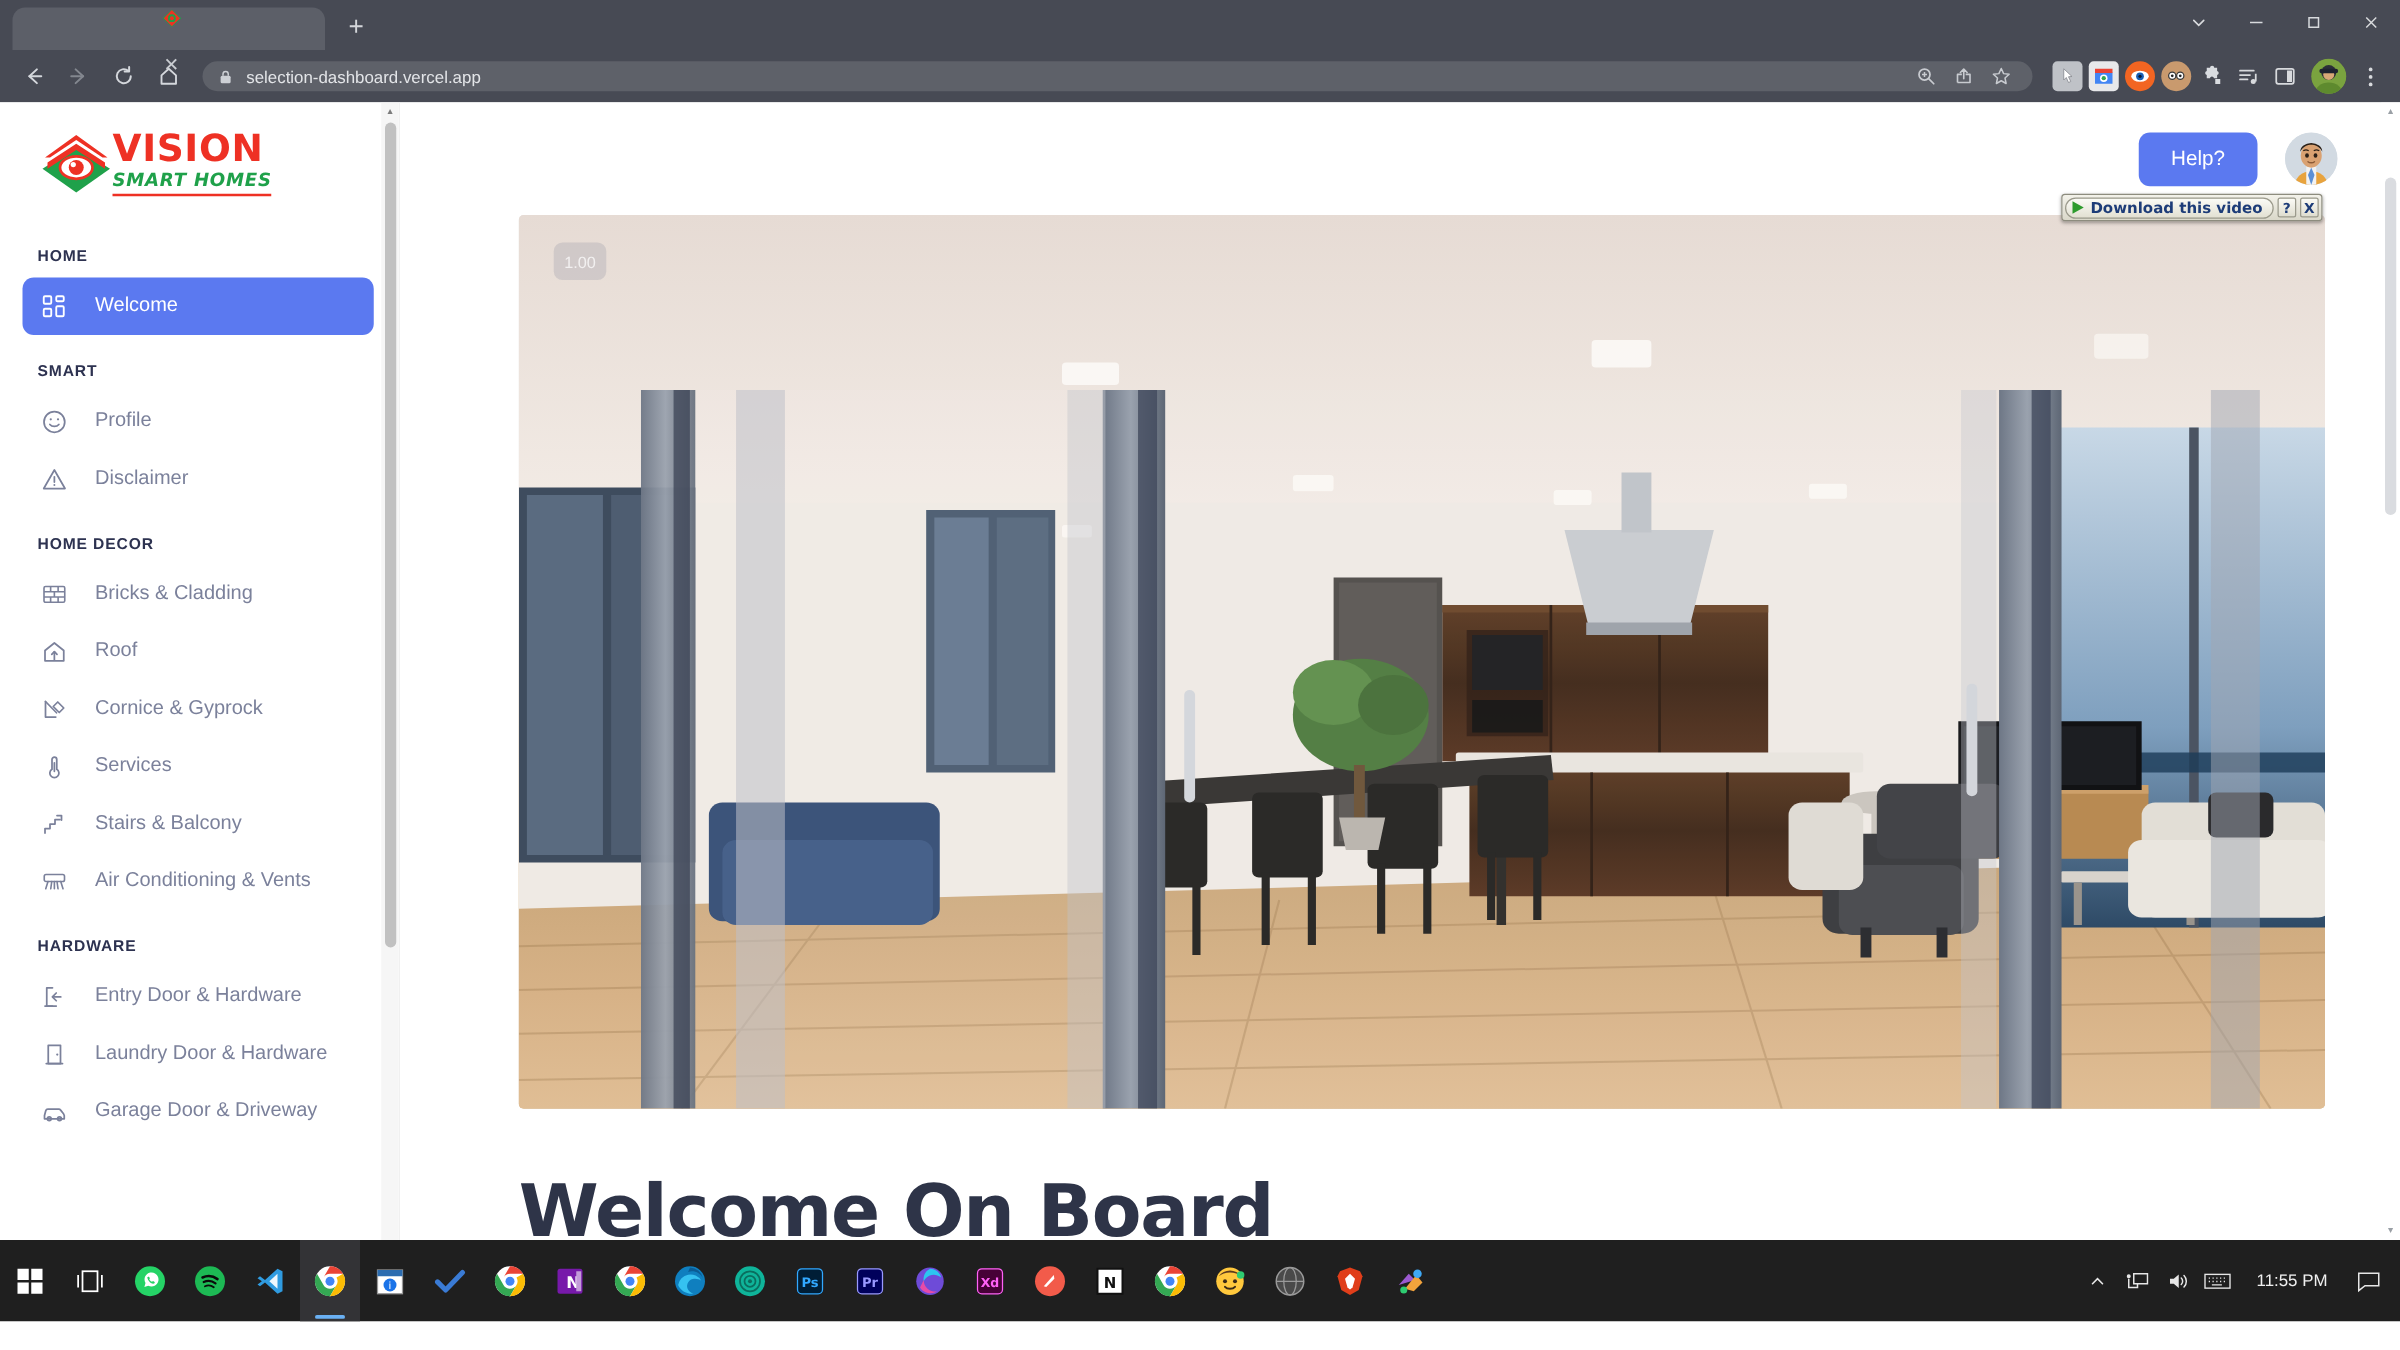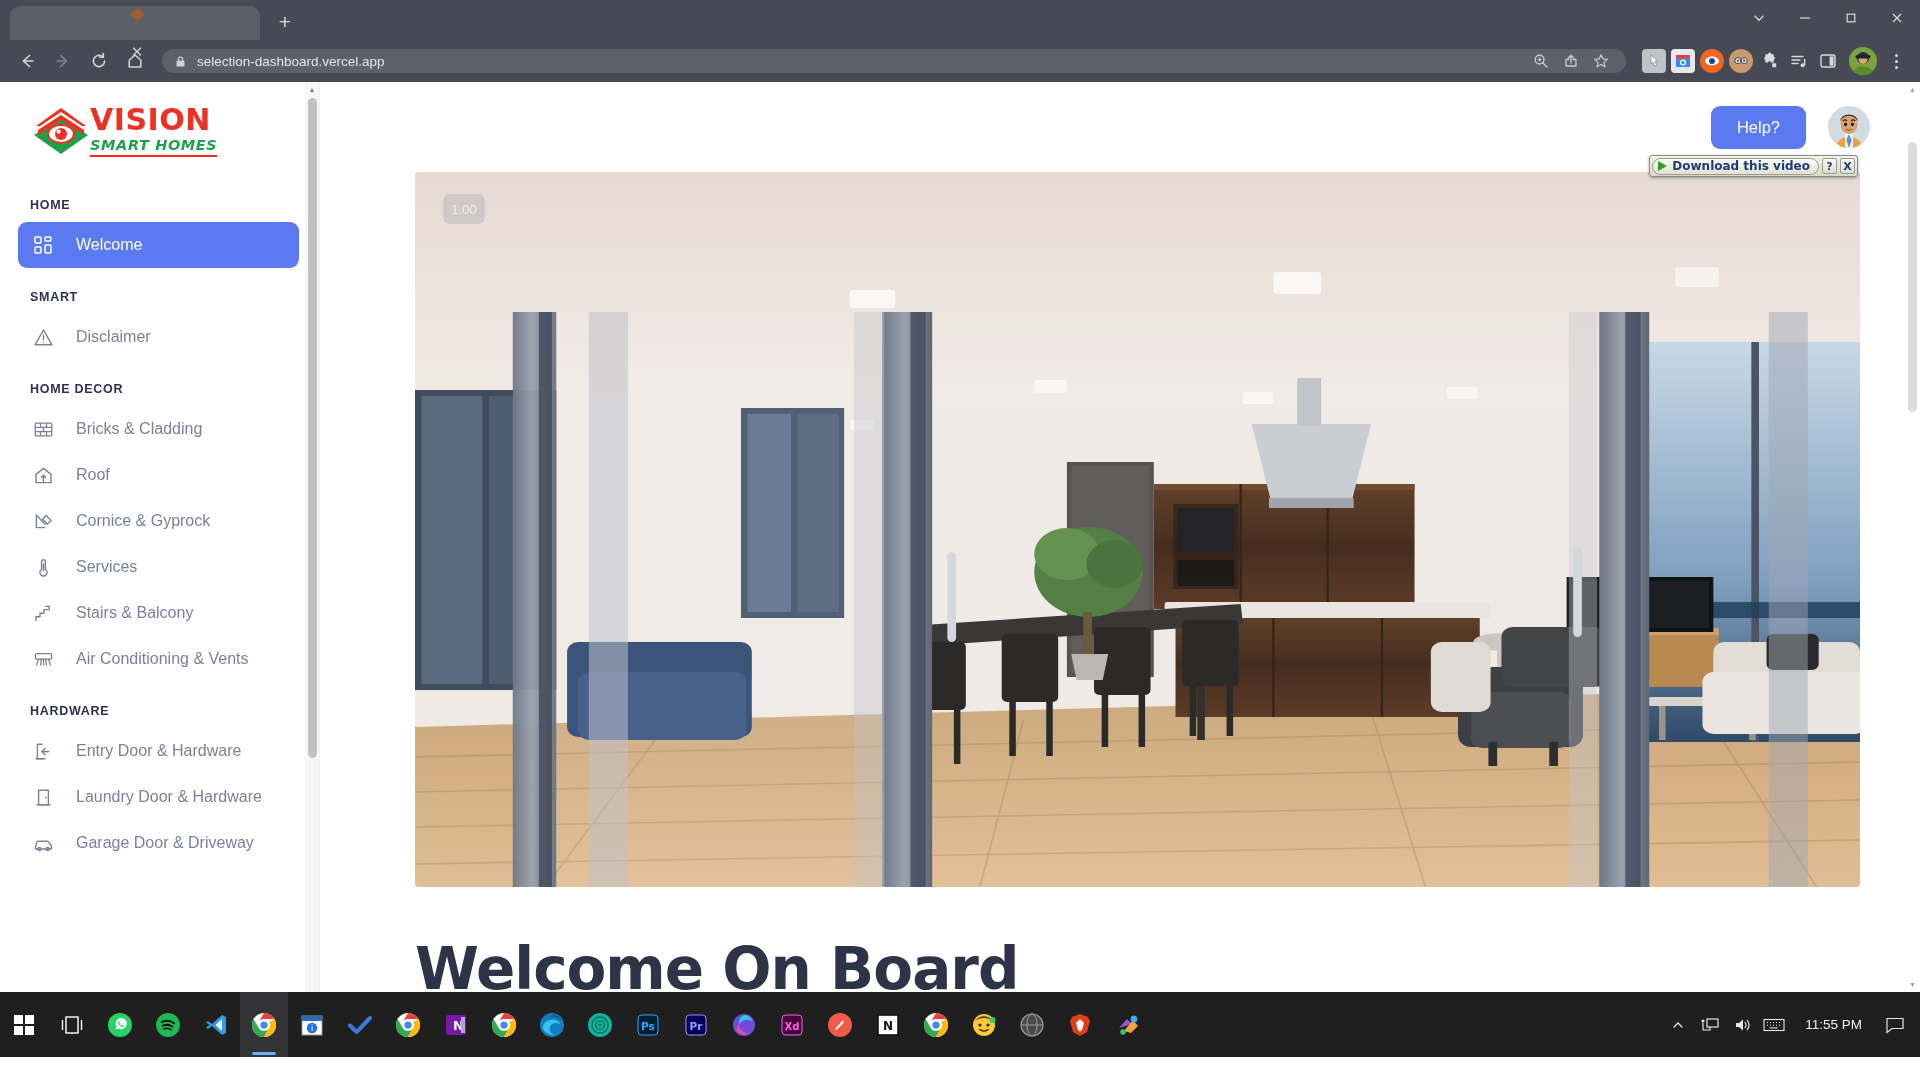--- a/index.html
+++ b/index.html
@@ -386,20 +386,31 @@
             <rect x="2" y="2" width="6" height="6" rx="1"></rect>
               <rect x="12" y="2" width="6" height="4" rx="1"></rect>
             <rect x="2" y="12" width="6" height="6" rx="1"></rect>
               <rect x="12" y="10" width="6" height="8" rx="1"></rect>
           </svg>
         </span>
         <span class="nav-label">Welcome</span>
       </div>
 
       <div class="nav-section">SMART</div>
+      <div class="nav-item">
+        <span class="ico">
+          <svg width="21" height="21" viewBox="0 0 21 21" fill="none" stroke="#7B819B" stroke-width="1.4" stroke-linecap="round">
+            <circle cx="10.5" cy="10.5" r="8.3"></circle>
+              <circle cx="7.6" cy="8.4" r="0.9" fill="#7B819B" stroke="none"></circle>
+            <circle cx="13.4" cy="8.4" r="0.9" fill="#7B819B" stroke="none"></circle>
+              <path d="M6.9 12.6 a4.3 3.4 0 0 0 7.2 0"></path>
+          </svg>
+        </span>
+        <span class="nav-label">Profile</span>
+      </div>
       <div class="nav-item">
         <span class="ico">
           <svg width="21" height="21" viewBox="0 0 21 21" fill="none" stroke="#7B819B" stroke-width="1.4" stroke-linejoin="round" stroke-linecap="round">
             <path d="M10.5 3 L19 17.8 L2 17.8 Z"></path>
               <line x1="10.5" y1="8.4" x2="10.5" y2="12.6"></line>
             <circle cx="10.5" cy="15" r="0.8" fill="#7B819B" stroke="none"></circle>
           </svg>
         </span>
         <span class="nav-label">Disclaimer</span>
       </div>

